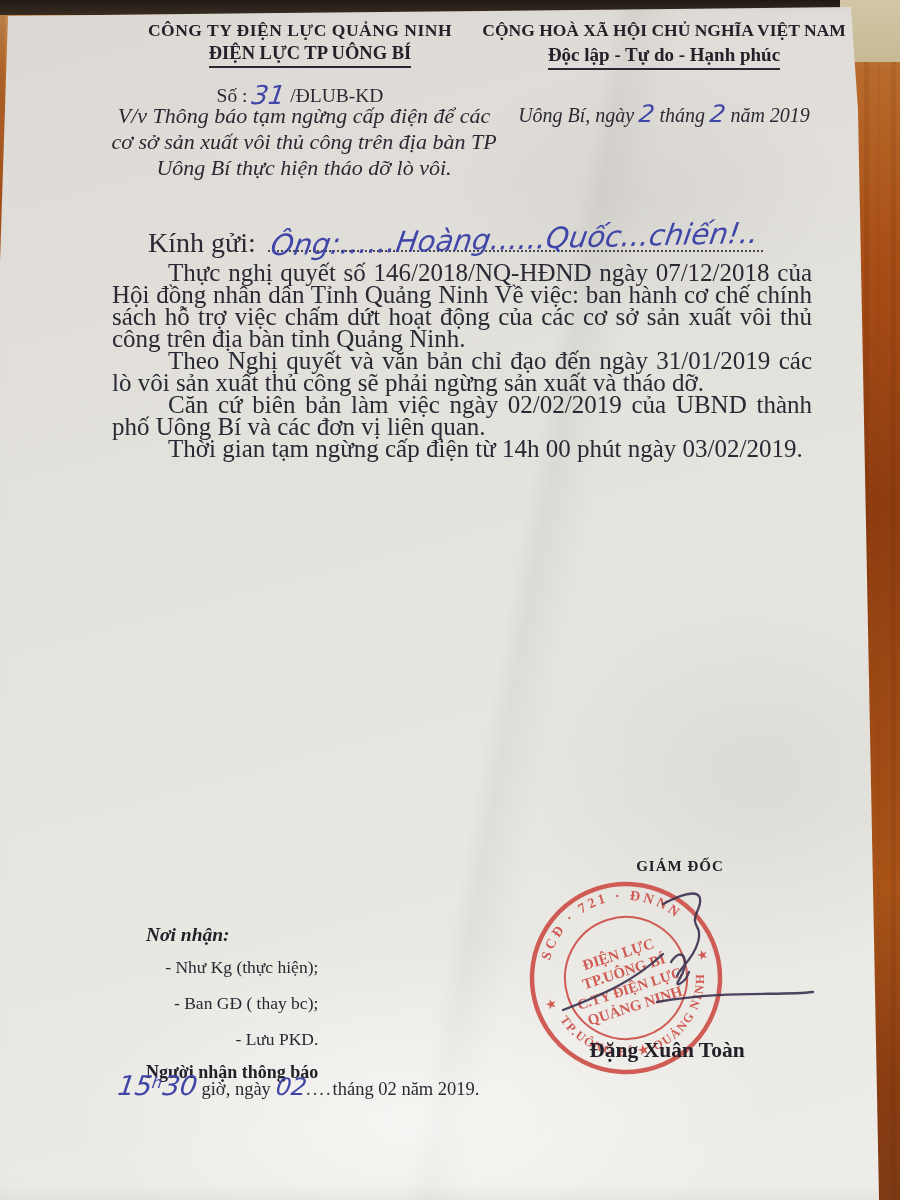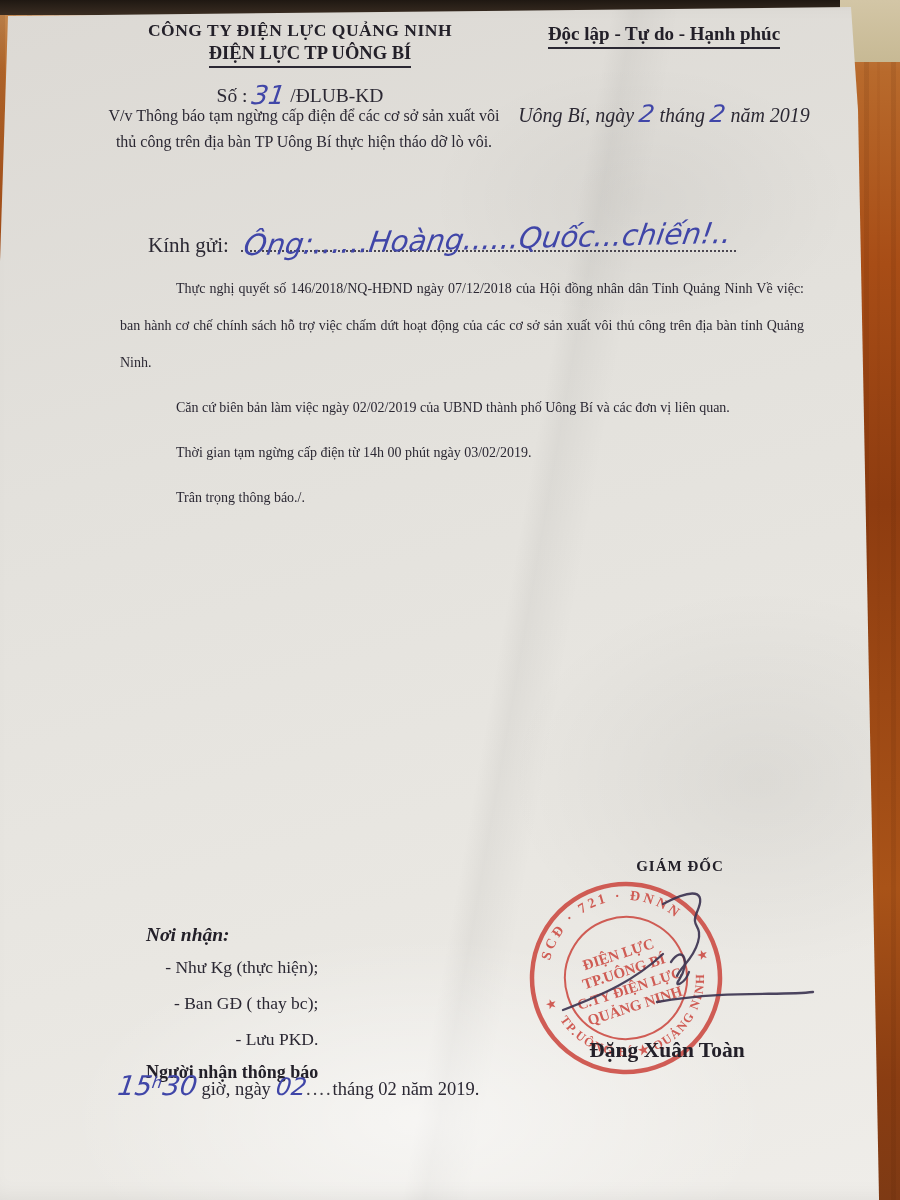--- a/index.html
+++ b/index.html
@@ -23,69 +23,70 @@
       linear-gradient(165deg,#dcd9d4 0%,#e3e1dc 35%,#e9e7e2 70%,#efede9 100%);
     box-shadow:inset -14px 0 22px rgba(0,0,0,0.08);
     padding-left:24px;
   }
   .abs{position:absolute;}
   .doc-text{color:#2b2833;text-align:right;}
   .hd{font-weight:bold;color:#232029;}
   .center{text-align:center;}
   .underl{display:inline-block;border-bottom:2px solid #2b2833;padding-bottom:2px;}
   .hand{font-family:"DejaVu Sans",sans-serif;font-style:italic;color:#4046a8;transform:skewX(-8deg);display:inline-block;}
-  .body-par{margin:8px;text-indent:56px;text-align:justify;font-size:14px;line-height:37px;color:#2b2833;}
+  .body-par{margin:0;text-indent:56px;text-align:justify;font-size:25px;line-height:22px;color:#2b2833;}
   .dots{color:#44414a;letter-spacing:2px;}
   svg text{font-family:"Liberation Serif",serif;}
 </style>
 </head>
 <body>
 
 <div class="top-shadow"></div>
 <div class="beige-corner"></div>
 
 <div class="paper">
 
   <div class="abs center" style="left:88px;top:20px;width:424px;">
     <div class="hd" style="font-size:17.5px;letter-spacing:0.5px;">CÔNG TY ĐIỆN LỰC QUẢNG NINH</div>
     <div style="margin-top:2px;"><span class="hd underl" style="font-size:18.5px;margin-left:20px;">ĐIỆN LỰC TP UÔNG BÍ</span></div>
   </div>
 
   <div class="abs center" style="left:452px;top:20px;width:424px;">
+    <div class="hd" style="font-size:17.5px;">CỘNG HOÀ XÃ HỘI CHỦ NGHĨA VIỆT NAM</div>
     <div style="margin-top:3px;"><span class="hd underl" style="font-size:19px;">Độc lập - Tự do - Hạnh phúc</span></div>
   </div>
 
   <div class="abs center" style="left:88px;top:78px;width:424px;font-size:19.5px;">
     <span class="doc-text">Số :</span>
     <span class="hand" style="font-size:26px;position:relative;top:2px;">31</span>
     <span class="doc-text">/ĐLUB-KD</span>
   </div>
 
-  <div class="abs center doc-text" style="left:108px;top:103px;width:392px;font-size:16px;line-height:26px;">V/v Thông báo tạm ngừng cấp điện để các cơ sở sản xuất vôi thủ công trên địa bàn TP Uông Bí thực hiện tháo dỡ lò vôi.</div>
+  <div class="abs center doc-text" style="left:108px;top:103px;width:392px;font-style:italic;font-size:22px;line-height:26px;">V/v Thông báo tạm ngừng cấp điện để các cơ sở sản xuất vôi thủ công trên địa bàn TP Uông Bí thực hiện tháo dỡ lò vôi.</div>
 
   <div class="abs center" style="left:452px;top:100px;width:424px;font-size:20px;font-style:italic;">
     <span class="doc-text">Uông Bí, ngày</span>
     <span class="hand" style="font-size:24px;">2</span>
     <span class="doc-text">tháng</span>
     <span class="hand" style="font-size:24px;">2</span>
     <span class="doc-text">năm 2019</span>
   </div>
 
   <div class="abs" style="left:148px;top:210px;width:660px;">
-    <span class="doc-text" style="font-size:21px;">Kính gửi:</span>
+    <span class="doc-text" style="font-size:28px;">Kính gửi:</span>
     <span style="display:inline-block;width:495px;border-bottom:2px dotted #4a4650;margin-left:8px;vertical-align:baseline;position:relative;height:40px;">
       <span class="hand" style="font-size:29px;position:absolute;left:4px;bottom:-6px;white-space:nowrap;transform:skewX(-10deg) rotate(-1.5deg);">Ông:......Hoàng......Quốc...chiến!..</span>
     </span>
   </div>
 
   <div class="abs" style="left:112px;top:262px;width:700px;">
     <p class="body-par">Thực nghị quyết số 146/2018/NQ-HĐND ngày 07/12/2018  của Hội đồng nhân dân Tỉnh Quảng Ninh Về việc: ban hành cơ chế chính sách hỗ trợ việc chấm dứt hoạt động của các cơ sở sản xuất vôi thủ công trên địa bàn tỉnh Quảng Ninh.</p>
+    <p class="body-par">Theo Nghị quyết và văn bản chỉ đạo đến ngày 31/01/2019 các lò vôi sản xuất thủ công sẽ phải ngừng sản xuất và tháo dỡ.</p>
     <p class="body-par">Căn cứ biên bản làm việc ngày 02/02/2019 của UBND thành phố Uông Bí và các đơn vị liên quan.</p>
     <p class="body-par">Thời gian tạm ngừng cấp điện từ 14h 00 phút ngày 03/02/2019.</p>
-    <p class="body-par">Trân trọng thông báo./.</p>
   </div>
 
   <div class="abs center hd" style="left:580px;top:858px;width:200px;font-size:15px;letter-spacing:1px;">GIÁM ĐỐC</div>
 
   <svg class="abs" style="left:524px;top:876px;opacity:0.88;" width="204" height="204" viewBox="0 0 204 204">
     <g transform="rotate(-18 102 102)" fill="#cc4941" stroke="none">
       <circle cx="102" cy="102" r="94" fill="none" stroke="#cc4941" stroke-width="4.5"></circle>
       <circle cx="102" cy="102" r="61" fill="none" stroke="#cc4941" stroke-width="2"></circle>
       <defs>
         <path id="arcTop" d="M 24 102 A 78 78 0 0 1 180 102" fill="none"></path>

